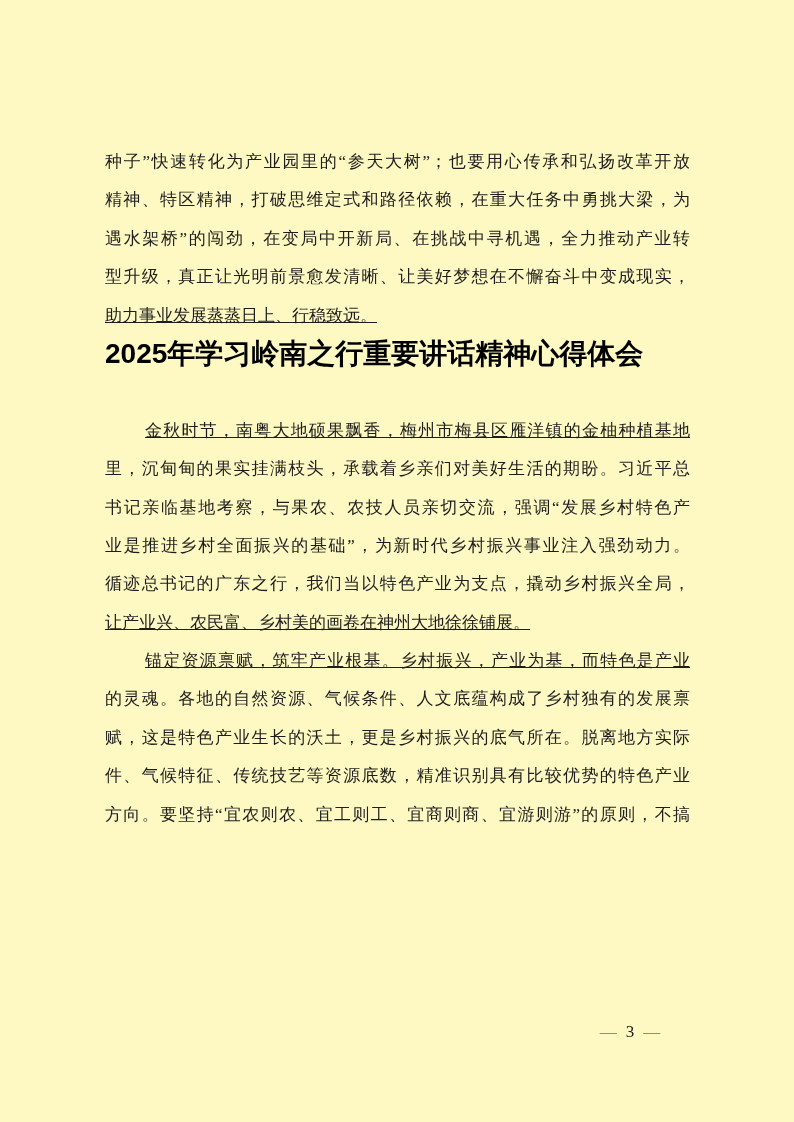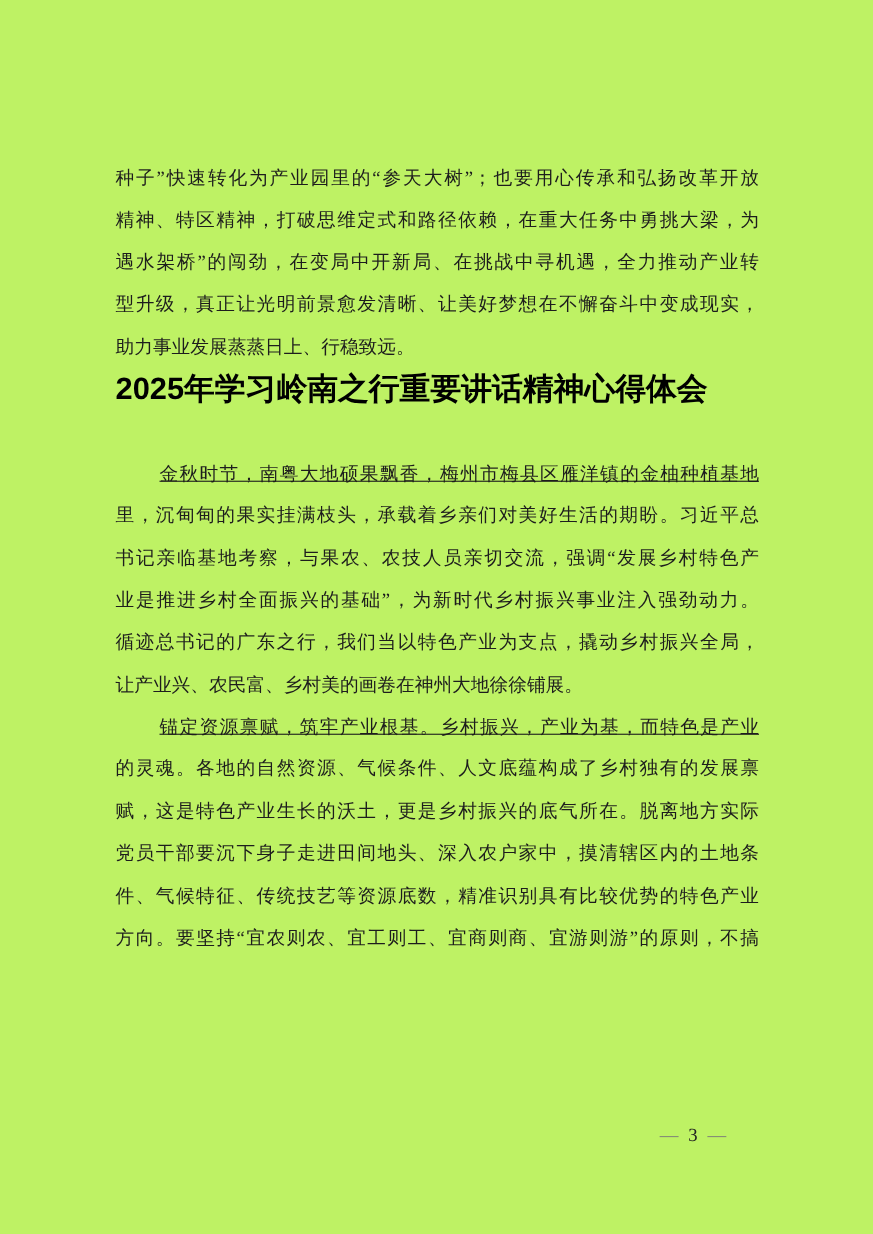--- a/index.html
+++ b/index.html
@@ -11,21 +11,21 @@
     height: 1122px;
     background: #ffffff;
     position: relative;
     font-family: "Liberation Serif", "DejaVu Serif", serif;
     color: #1d1d1d;
     overflow: hidden;
   }
   .page {
     position: absolute;
     inset: 0;
-    background: #bef264;
+    background: #fef9c3;
   }
   .content {
     position: absolute;
     left: 105px;
     top: 143px;
     width: 585px;
   }
   .para { margin: 0; padding: 0; }
   .line {
     height: 38.4px;
@@ -34,20 +34,21 @@
     text-align: justify;
     text-align-last: justify;
     text-justify: inter-character;
     letter-spacing: 0;
     white-space: normal;
   }
   .line.indent { text-indent: 40px; text-decoration: underline; }
   .line.short {
     text-align-last: left;
     text-align: center;
+    text-decoration: underline;
   }
   .heading {
     margin: 0 0 38.4px 0;
     padding: 0;
     height: 38.4px;
     line-height: 38.4px;
     font-size: 28px;
     font-weight: bold;
     color: #000000;
     font-family: "Liberation Sans", "DejaVu Sans", sans-serif;
@@ -87,21 +88,20 @@
         <div class="line">里，沉甸甸的果实挂满枝头，承载着乡亲们对美好生活的期盼。习近平总</div>
         <div class="line">书记亲临基地考察，与果农、农技人员亲切交流，强调“发展乡村特色产</div>
         <div class="line">业是推进乡村全面振兴的基础”，为新时代乡村振兴事业注入强劲动力。</div>
         <div class="line">循迹总书记的广东之行，我们当以特色产业为支点，撬动乡村振兴全局，</div>
         <div class="line short">让产业兴、农民富、乡村美的画卷在神州大地徐徐铺展。</div>
       </section>
     <section class="para">
         <div class="line indent">锚定资源禀赋，筑牢产业根基。乡村振兴，产业为基，而特色是产业</div>
         <div class="line">的灵魂。各地的自然资源、气候条件、人文底蕴构成了乡村独有的发展禀</div>
         <div class="line">赋，这是特色产业生长的沃土，更是乡村振兴的底气所在。脱离地方实际</div>
-        <div class="line">党员干部要沉下身子走进田间地头、深入农户家中，摸清辖区内的土地条</div>
         <div class="line">件、气候特征、传统技艺等资源底数，精准识别具有比较优势的特色产业</div>
         <div class="line">方向。要坚持“宜农则农、宜工则工、宜商则商、宜游则游”的原则，不搞</div>
       </section>
   </main>
   <footer class="footer">
     <span class="dash">—</span><span class="num">3</span><span class="dash">—</span>
   </footer>
 </div>
 
 </body></html>

